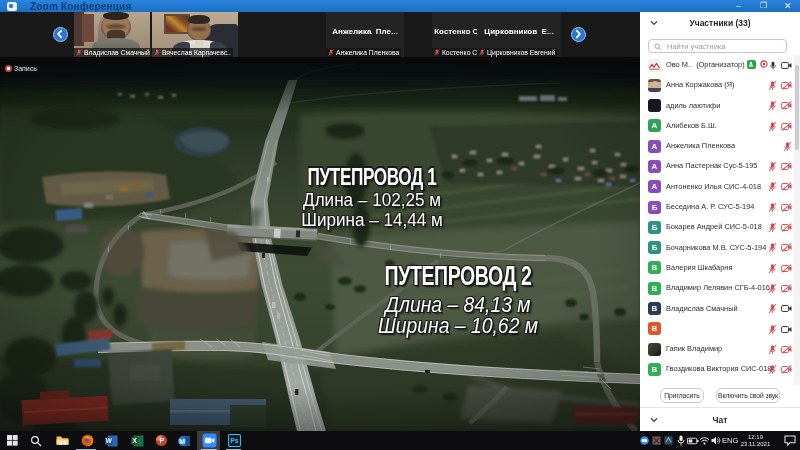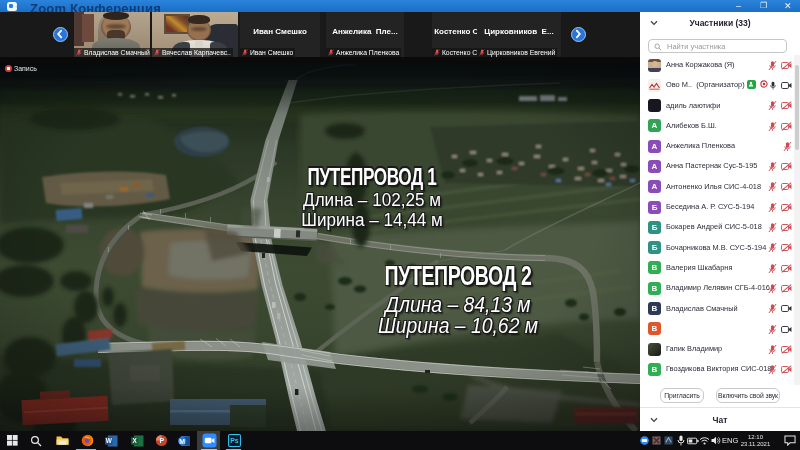--- a/index.html
+++ b/index.html
@@ -3,21 +3,21 @@
 <style>
   html,body{margin:0;padding:0;width:800px;height:450px;overflow:hidden;background:#000;
     font-family:"Liberation Sans",sans-serif;}
   *{box-sizing:border-box}
   .abs{position:absolute}
   
   #titlebar{position:absolute;left:0;top:0;width:800px;height:12px;
     background:linear-gradient(#2b83dc,#1b6fc4);}
   #titlebar .ticon{position:absolute;left:7px;top:1.5px;width:10px;height:9px;background:#f2f7fd;border-radius:2.5px;}
   #titlebar .ticon:after{content:"";position:absolute;left:1.6px;top:2.6px;width:4.5px;height:3.8px;background:#2a80d8;border-radius:1.2px;box-shadow:5.2px 0.8px 0 -1.6px #2a80d8;}
-  #titlebar .ttext{position:absolute;left:30px;top:0.5px;font-size:13px;font-weight:bold;color:#0d3d78;letter-spacing:0.2px;}
+  #titlebar .ttext{position:absolute;left:30px;top:0.5px;font-size:10px;font-weight:bold;color:#0d3d78;letter-spacing:0.2px;}
   .wctl{position:absolute;top:0;color:#eef5fc;font-size:9px;line-height:12px;}
   
   #strip{position:absolute;left:0;top:12px;width:640px;height:45px;background:#191919;}
   .tile{position:absolute;top:0;height:45px;background:#232323;overflow:hidden;}
   .tname{position:absolute;left:0;right:0;top:15px;text-align:center;color:#fff;font-size:8px;font-weight:bold;white-space:nowrap;overflow:hidden;}
   .tlabel{position:absolute;left:0px;bottom:0px;background:rgba(20,20,20,0.75);color:#fff;
     font-size:6.8px;line-height:9px;padding:0 2px 0 2px;white-space:nowrap;}
   .navbtn{position:absolute;width:15px;height:15px;border-radius:50%;background:#2a75d8;
     border:1.5px solid #9fc4ee;color:#fff;font-size:9px;line-height:12px;text-align:center;font-weight:bold;}
   
@@ -99,28 +99,20 @@
     <div class="abs" style="left:24px;top:28px;width:46px;height:18px;background:linear-gradient(#e8e4dc,#cac4b8);border-radius:45% 45% 0 0;"></div>
     <div class="abs" style="left:20px;top:30px;width:18px;height:16px;background:#3a3f46;border-radius:60% 20% 0 0;"></div>
     <div class="abs" style="left:58px;top:30px;width:18px;height:16px;background:#3a3f46;border-radius:20% 60% 0 0;"></div>
     <div class="abs" style="left:43px;top:28px;width:8px;height:10px;background:#d8d4cc;"></div>
     <div class="tlabel"><svg width="6" height="7" viewBox="0 0 10 12" style="vertical-align:-1px;">
           <path d="M5,1 a1.8,1.8 0 0 1 1.8,1.8 v2.8 a1.8,1.8 0 0 1 -3.6,0 v-2.8 A1.8,1.8 0 0 1 5,1 Z" fill="#e05252"></path>
           <path d="M1.9,5.4 a3.1,3.1 0 0 0 6.2,0 M5,8.6 v2.2" stroke="#e05252" stroke-width="1" fill="none"></path>
           <line x1="0.8" y1="11" x2="9.2" y2="0.8" stroke="#e05252" stroke-width="1.2"></line>
         </svg> Вячеслав Карпачевс..</div>
   </div>
-  <div class="tile" style="left:240px;width:80px;">
-    <div class="tname">Иван Смешко</div>
-    <div class="tlabel"><svg width="6" height="7" viewBox="0 0 10 12" style="vertical-align:-1px;">
-          <path d="M5,1 a1.8,1.8 0 0 1 1.8,1.8 v2.8 a1.8,1.8 0 0 1 -3.6,0 v-2.8 A1.8,1.8 0 0 1 5,1 Z" fill="#e05252"></path>
-          <path d="M1.9,5.4 a3.1,3.1 0 0 0 6.2,0 M5,8.6 v2.2" stroke="#e05252" stroke-width="1" fill="none"></path>
-          <line x1="0.8" y1="11" x2="9.2" y2="0.8" stroke="#e05252" stroke-width="1.2"></line>
-        </svg> Иван Смешко</div>
-  </div>
   <div class="tile" style="left:326px;width:78px;">
     <div class="tname">Анжелика&nbsp; Пле...</div>
     <div class="tlabel"><svg width="6" height="7" viewBox="0 0 10 12" style="vertical-align:-1px;">
           <path d="M5,1 a1.8,1.8 0 0 1 1.8,1.8 v2.8 a1.8,1.8 0 0 1 -3.6,0 v-2.8 A1.8,1.8 0 0 1 5,1 Z" fill="#e05252"></path>
           <path d="M1.9,5.4 a3.1,3.1 0 0 0 6.2,0 M5,8.6 v2.2" stroke="#e05252" stroke-width="1" fill="none"></path>
           <line x1="0.8" y1="11" x2="9.2" y2="0.8" stroke="#e05252" stroke-width="1.2"></line>
         </svg> Анжелика Пленкова</div>
   </div>
   <div class="tile" style="left:402px;width:73px;margin-left:30px;">
     <div class="tname">Костенко СУС-5...</div>
@@ -471,38 +463,20 @@
         <path d="M1,1.2 L4,4.4 L7,1.2" stroke="#444" stroke-width="1.3" fill="none"></path>
       </svg>
     <div class="ptitle">Участники (33)</div>
   </div>
   <div id="searchbox"><svg style="position:absolute;left:5px;top:3px;" width="8" height="8" viewBox="0 0 10 10">
         <circle cx="4" cy="4" r="2.8" fill="none" stroke="#9b9b9b" stroke-width="1.1"></circle>
         <line x1="6.2" y1="6.2" x2="9" y2="9" stroke="#9b9b9b" stroke-width="1.1"></line>
       </svg>Найти участника</div>
   <div id="plist">
   <div class="prow">
-        <div class="pav" style="background:linear-gradient(#6e4e38 0 22%,#c9ae90 22% 72%,#41415a 72%);">
-          <span style="display:block;width:6px;height:6px;border-radius:50%;background:#d4b695;margin:2.5px auto 0;"></span>
-        </div>
-        <div class="pname">Анна Коржакова (Я)</div>
-        <div class="picons">
-          <svg class="icm" width="9" height="11" viewBox="0 0 12 14">
-            <path d="M6,1.2 a2.1,2.1 0 0 1 2.1,2.1 v3.4 a2.1,2.1 0 0 1 -4.2,0 v-3.4 A2.1,2.1 0 0 1 6,1.2 Z" fill="#d04a52"></path>
-            <path d="M2.4,6.6 a3.6,3.6 0 0 0 7.2,0 M6,10.4 v2.6" stroke="#d04a52" stroke-width="1.1" fill="none"></path>
-            <line x1="1.2" y1="13" x2="10.8" y2="1" stroke="#d04a52" stroke-width="1.3"></line>
-          </svg>
-          <svg class="icc" width="11" height="9" viewBox="0 0 14 11">
-            <rect x="0.7" y="1.7" width="8.8" height="7.6" rx="1.5" fill="none" stroke="#d04a52" stroke-width="1.2"></rect>
-            <path d="M10.2,4.4 L13.3,2.2 v6.6 L10.2,6.6 Z" fill="#d04a52"></path>
-            <line x1="1" y1="10.4" x2="13" y2="0.6" stroke="#d04a52" stroke-width="1.3"></line>
-          </svg>
-        </div>
-      </div>
-  <div class="prow">
         <div class="pav" style="background:#f4f1ec;"><svg width="13" height="13" viewBox="0 0 13 13">
             <path d="M1.5,9 L4,5.5 L6,8 L8.5,4.5 L11.5,9" stroke="#b8302e" stroke-width="1.1" fill="none"></path>
             <path d="M1.5,10.2 L11.5,10.2" stroke="#b8302e" stroke-width="0.8"></path>
           </svg></div>
         <div class="pname">Ово М..&nbsp;&nbsp;(Организатор)&nbsp;<span style="display:inline-block;width:9px;height:9px;background:#27a444;border-radius:2px;vertical-align:-1.5px;position:relative;"><svg style="position:absolute;left:1.5px;top:1.5px;" width="6" height="6" viewBox="0 0 6 6">
               <circle cx="3" cy="2" r="1.2" fill="#fff"></circle>
               <path d="M0.8,5.4 a2.2,2.2 0 0 1 4.4,0 Z" fill="#fff"></path>
             </svg></span>&nbsp;&nbsp;<svg width="8" height="8" viewBox="0 0 8 8" style="vertical-align:-1px;">
             <circle cx="4" cy="4" r="3.1" fill="none" stroke="#c2363f" stroke-width="1.1"></circle>
             <circle cx="4" cy="4" r="1.3" fill="#c2363f"></circle>
@@ -512,20 +486,38 @@
             <path d="M6,1.2 a2.1,2.1 0 0 1 2.1,2.1 v3.4 a2.1,2.1 0 0 1 -4.2,0 v-3.4 A2.1,2.1 0 0 1 6,1.2 Z" fill="#2e2e38"></path>
             <path d="M2.4,6.6 a3.6,3.6 0 0 0 7.2,0 M6,10.4 v2.6" stroke="#2e2e38" stroke-width="1.1" fill="none"></path>
           </svg>
           <svg width="11" height="9" viewBox="0 0 14 11">
             <rect x="0.7" y="1.7" width="8.8" height="7.6" rx="1.5" fill="none" stroke="#2e2e38" stroke-width="1.2"></rect>
             <path d="M10.2,4.4 L13.3,2.2 v6.6 L10.2,6.6 Z" fill="#2e2e38"></path>
           </svg>
         </div>
       </div>
   <div class="prow">
+        <div class="pav" style="background:linear-gradient(#6e4e38 0 22%,#c9ae90 22% 72%,#41415a 72%);">
+          <span style="display:block;width:6px;height:6px;border-radius:50%;background:#d4b695;margin:2.5px auto 0;"></span>
+        </div>
+        <div class="pname">Анна Коржакова (Я)</div>
+        <div class="picons">
+          <svg class="icm" width="9" height="11" viewBox="0 0 12 14">
+            <path d="M6,1.2 a2.1,2.1 0 0 1 2.1,2.1 v3.4 a2.1,2.1 0 0 1 -4.2,0 v-3.4 A2.1,2.1 0 0 1 6,1.2 Z" fill="#d04a52"></path>
+            <path d="M2.4,6.6 a3.6,3.6 0 0 0 7.2,0 M6,10.4 v2.6" stroke="#d04a52" stroke-width="1.1" fill="none"></path>
+            <line x1="1.2" y1="13" x2="10.8" y2="1" stroke="#d04a52" stroke-width="1.3"></line>
+          </svg>
+          <svg class="icc" width="11" height="9" viewBox="0 0 14 11">
+            <rect x="0.7" y="1.7" width="8.8" height="7.6" rx="1.5" fill="none" stroke="#d04a52" stroke-width="1.2"></rect>
+            <path d="M10.2,4.4 L13.3,2.2 v6.6 L10.2,6.6 Z" fill="#d04a52"></path>
+            <line x1="1" y1="10.4" x2="13" y2="0.6" stroke="#d04a52" stroke-width="1.3"></line>
+          </svg>
+        </div>
+      </div>
+  <div class="prow">
         <div class="pav" style="background:#17171f;"></div>
         <div class="pname">адиль лаютифи</div>
         <div class="picons">
           <svg class="icm" width="9" height="11" viewBox="0 0 12 14">
             <path d="M6,1.2 a2.1,2.1 0 0 1 2.1,2.1 v3.4 a2.1,2.1 0 0 1 -4.2,0 v-3.4 A2.1,2.1 0 0 1 6,1.2 Z" fill="#d04a52"></path>
             <path d="M2.4,6.6 a3.6,3.6 0 0 0 7.2,0 M6,10.4 v2.6" stroke="#d04a52" stroke-width="1.1" fill="none"></path>
             <line x1="1.2" y1="13" x2="10.8" y2="1" stroke="#d04a52" stroke-width="1.3"></line>
           </svg>
           <svg class="icc" width="11" height="9" viewBox="0 0 14 11">
             <rect x="0.7" y="1.7" width="8.8" height="7.6" rx="1.5" fill="none" stroke="#d04a52" stroke-width="1.2"></rect>

